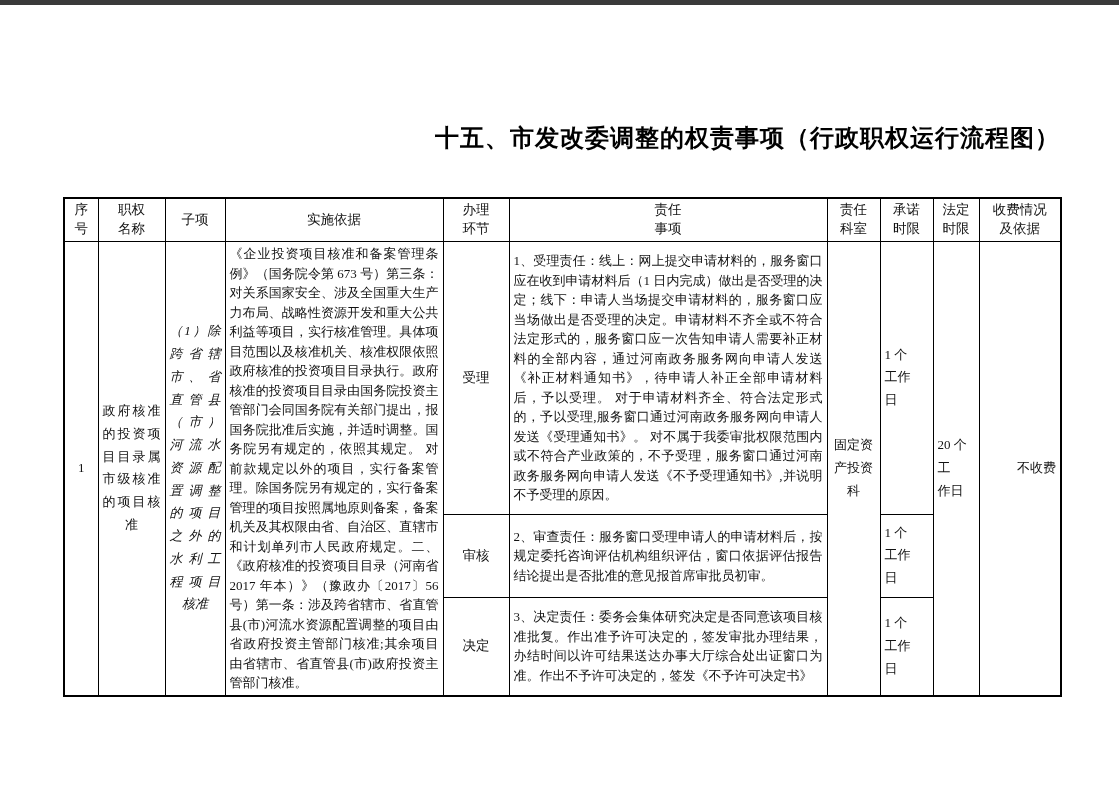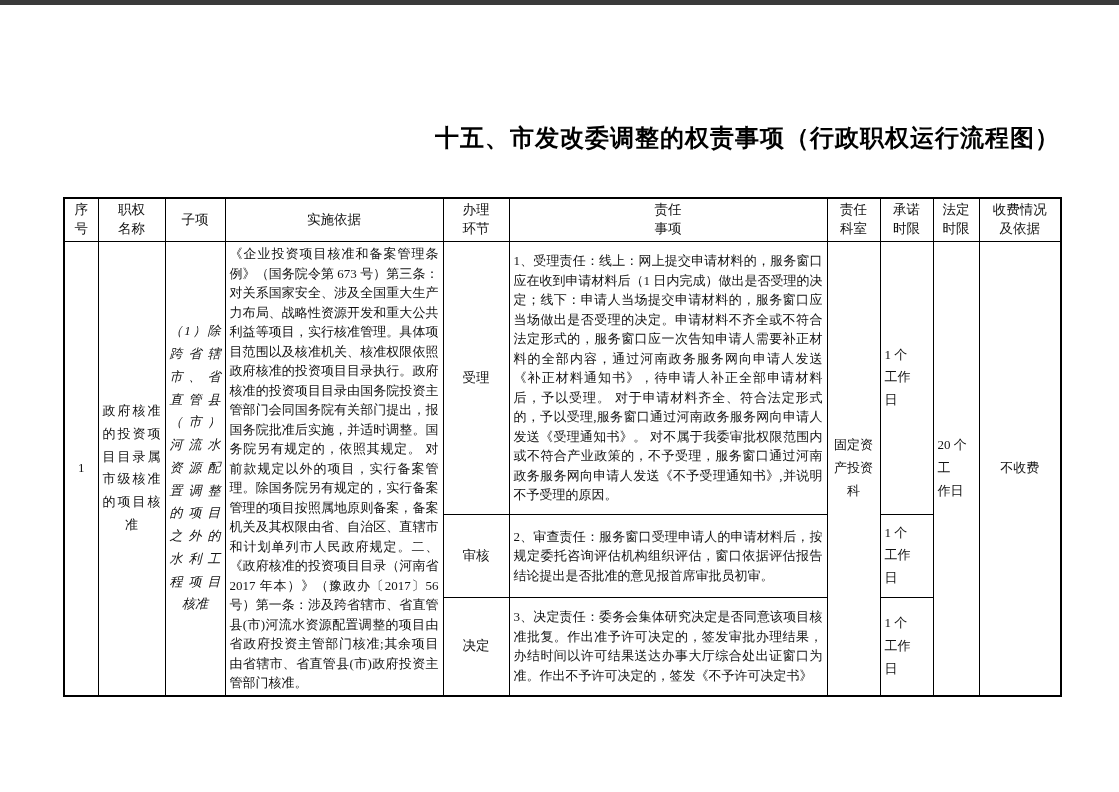--- a/index.html
+++ b/index.html
@@ -103,21 +103,21 @@
     text-align: center;
     line-height: 1.75;
     padding: 2px 6px;
   }
   td.limit {
     text-align: left;
     line-height: 1.75;
     white-space: pre-line;
     padding: 2px 3px;
   }
-  td.fee { text-align: center; font-family: Liberation Mono, monospace; }
+  td.fee { text-align: right; font-family: Liberation Mono, monospace; }
 </style>
 </head>
 <body>
 
 <div class="page">
   <div class="top-bar"></div>
 
   <div class="doc-title">十五、市发改委调整的权责事项（行政职权运行流程图）</div>
 
 

